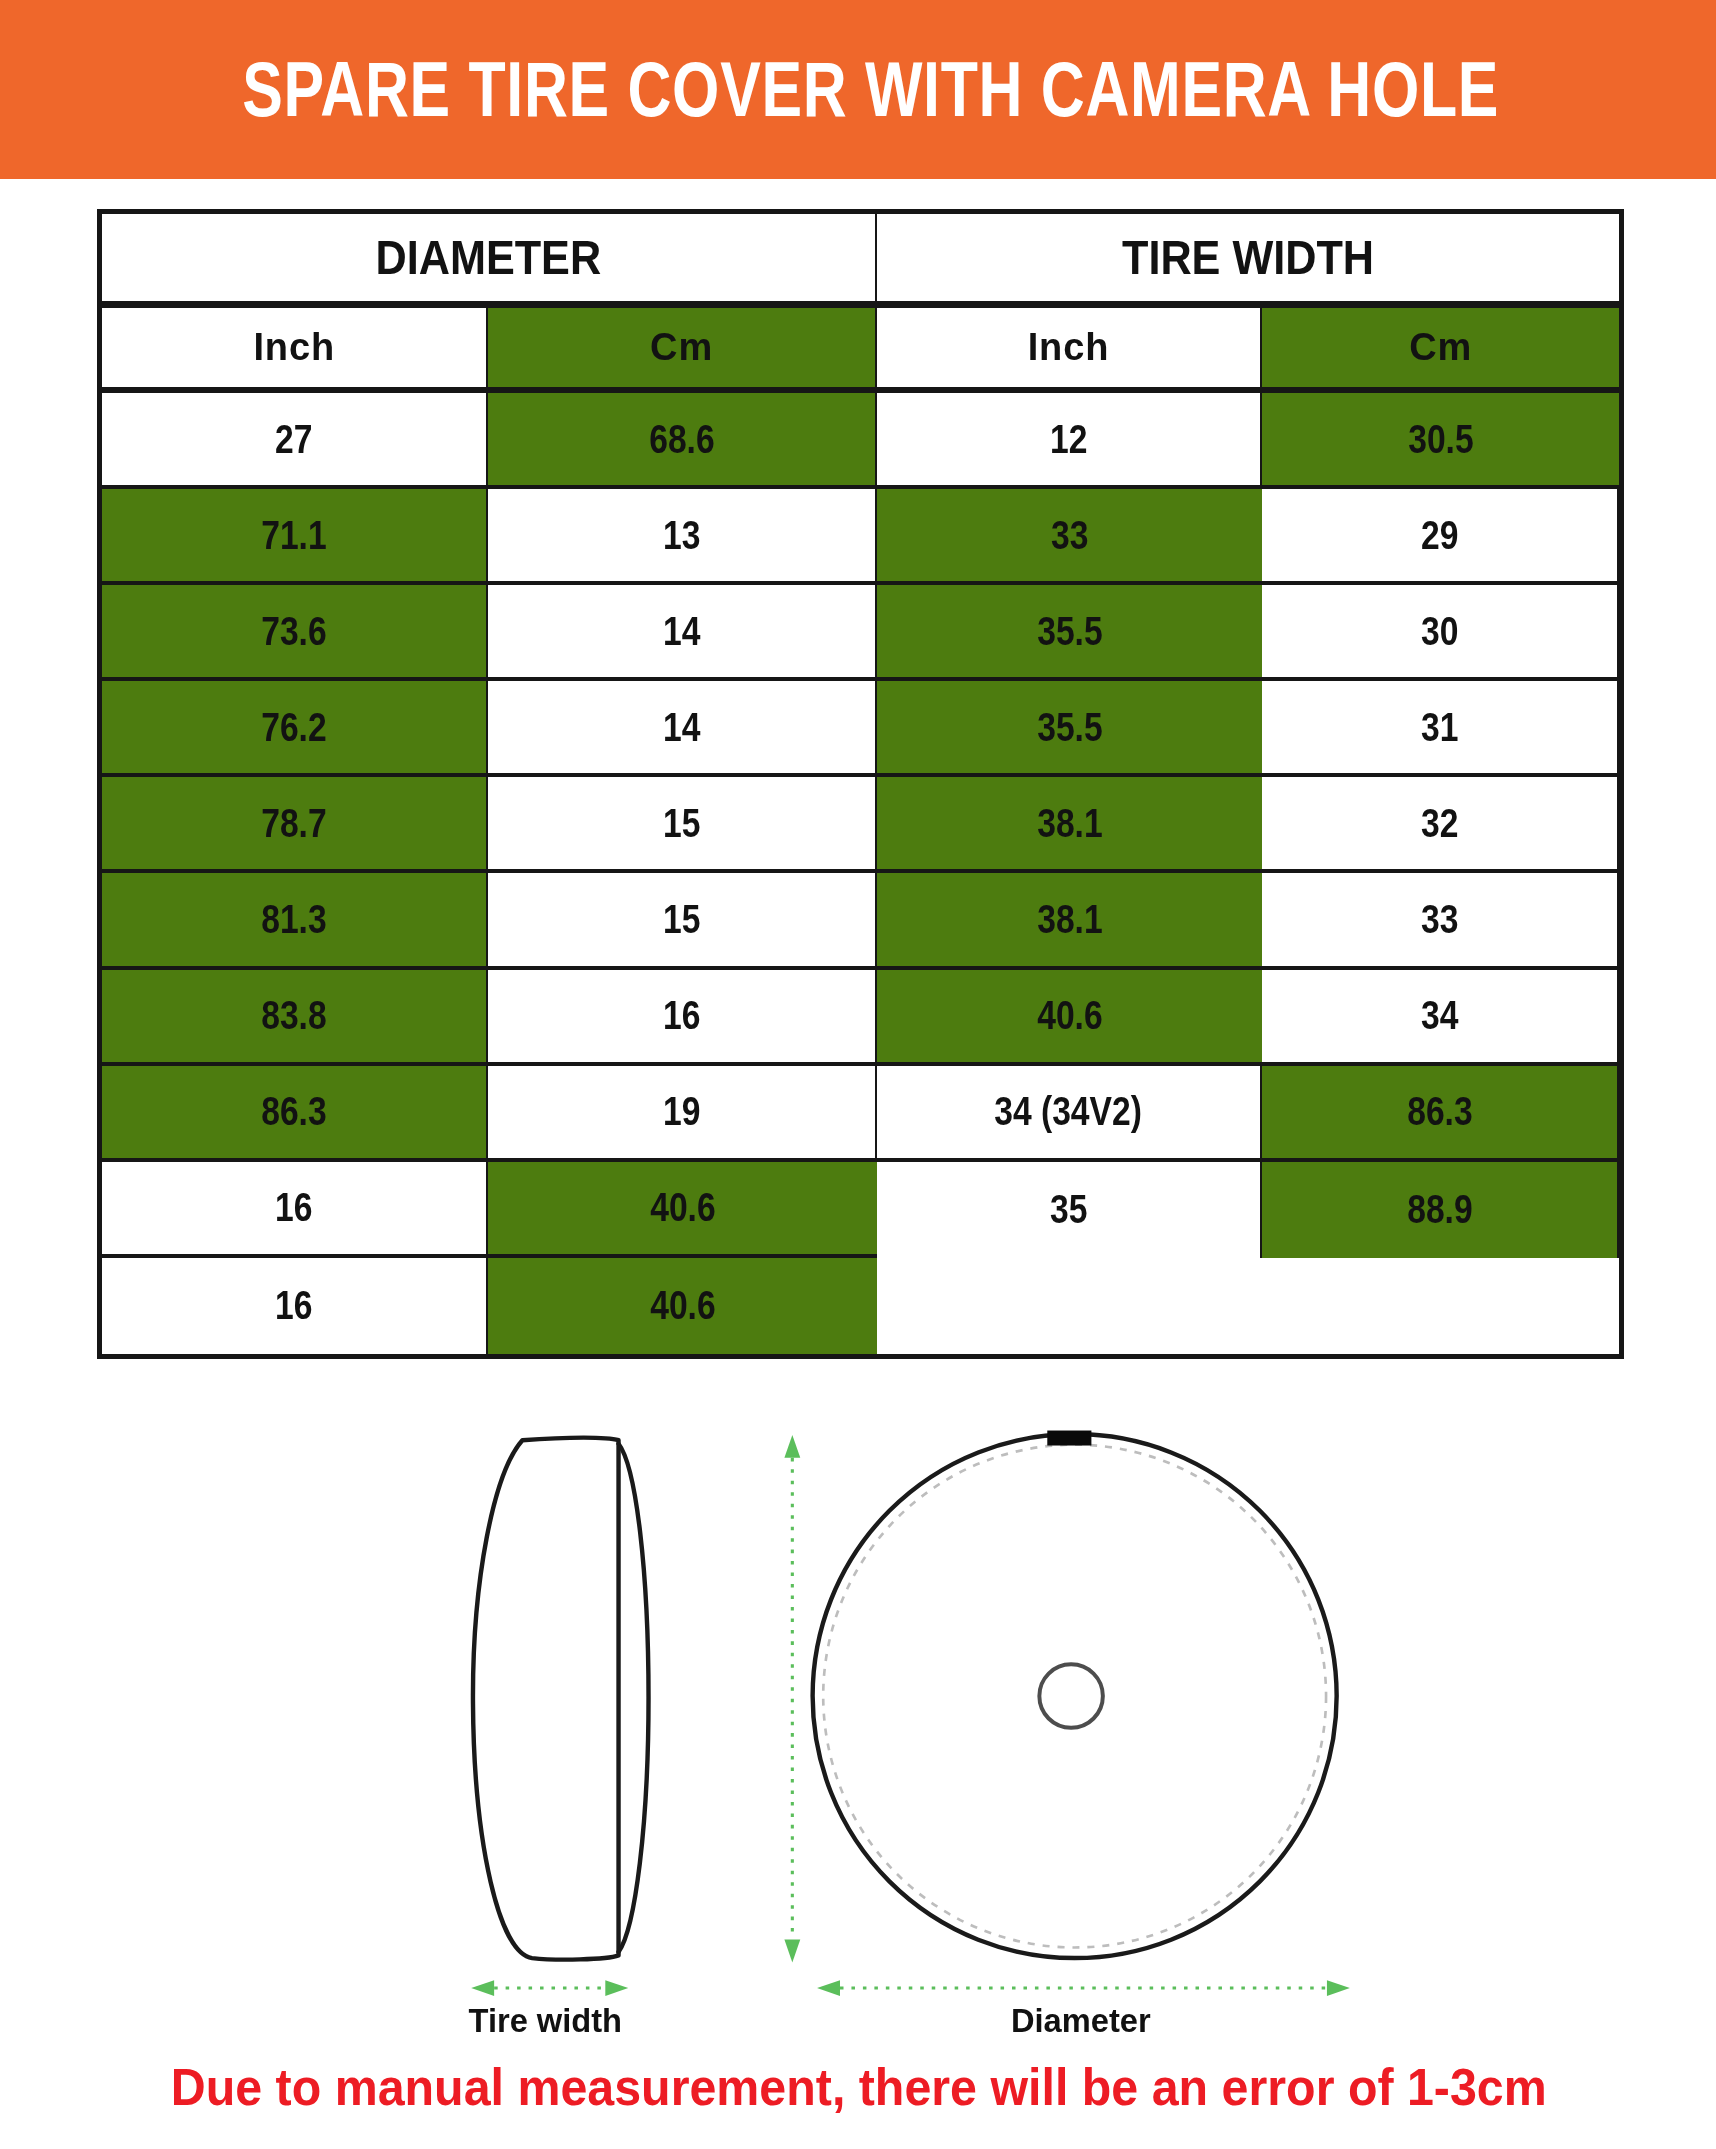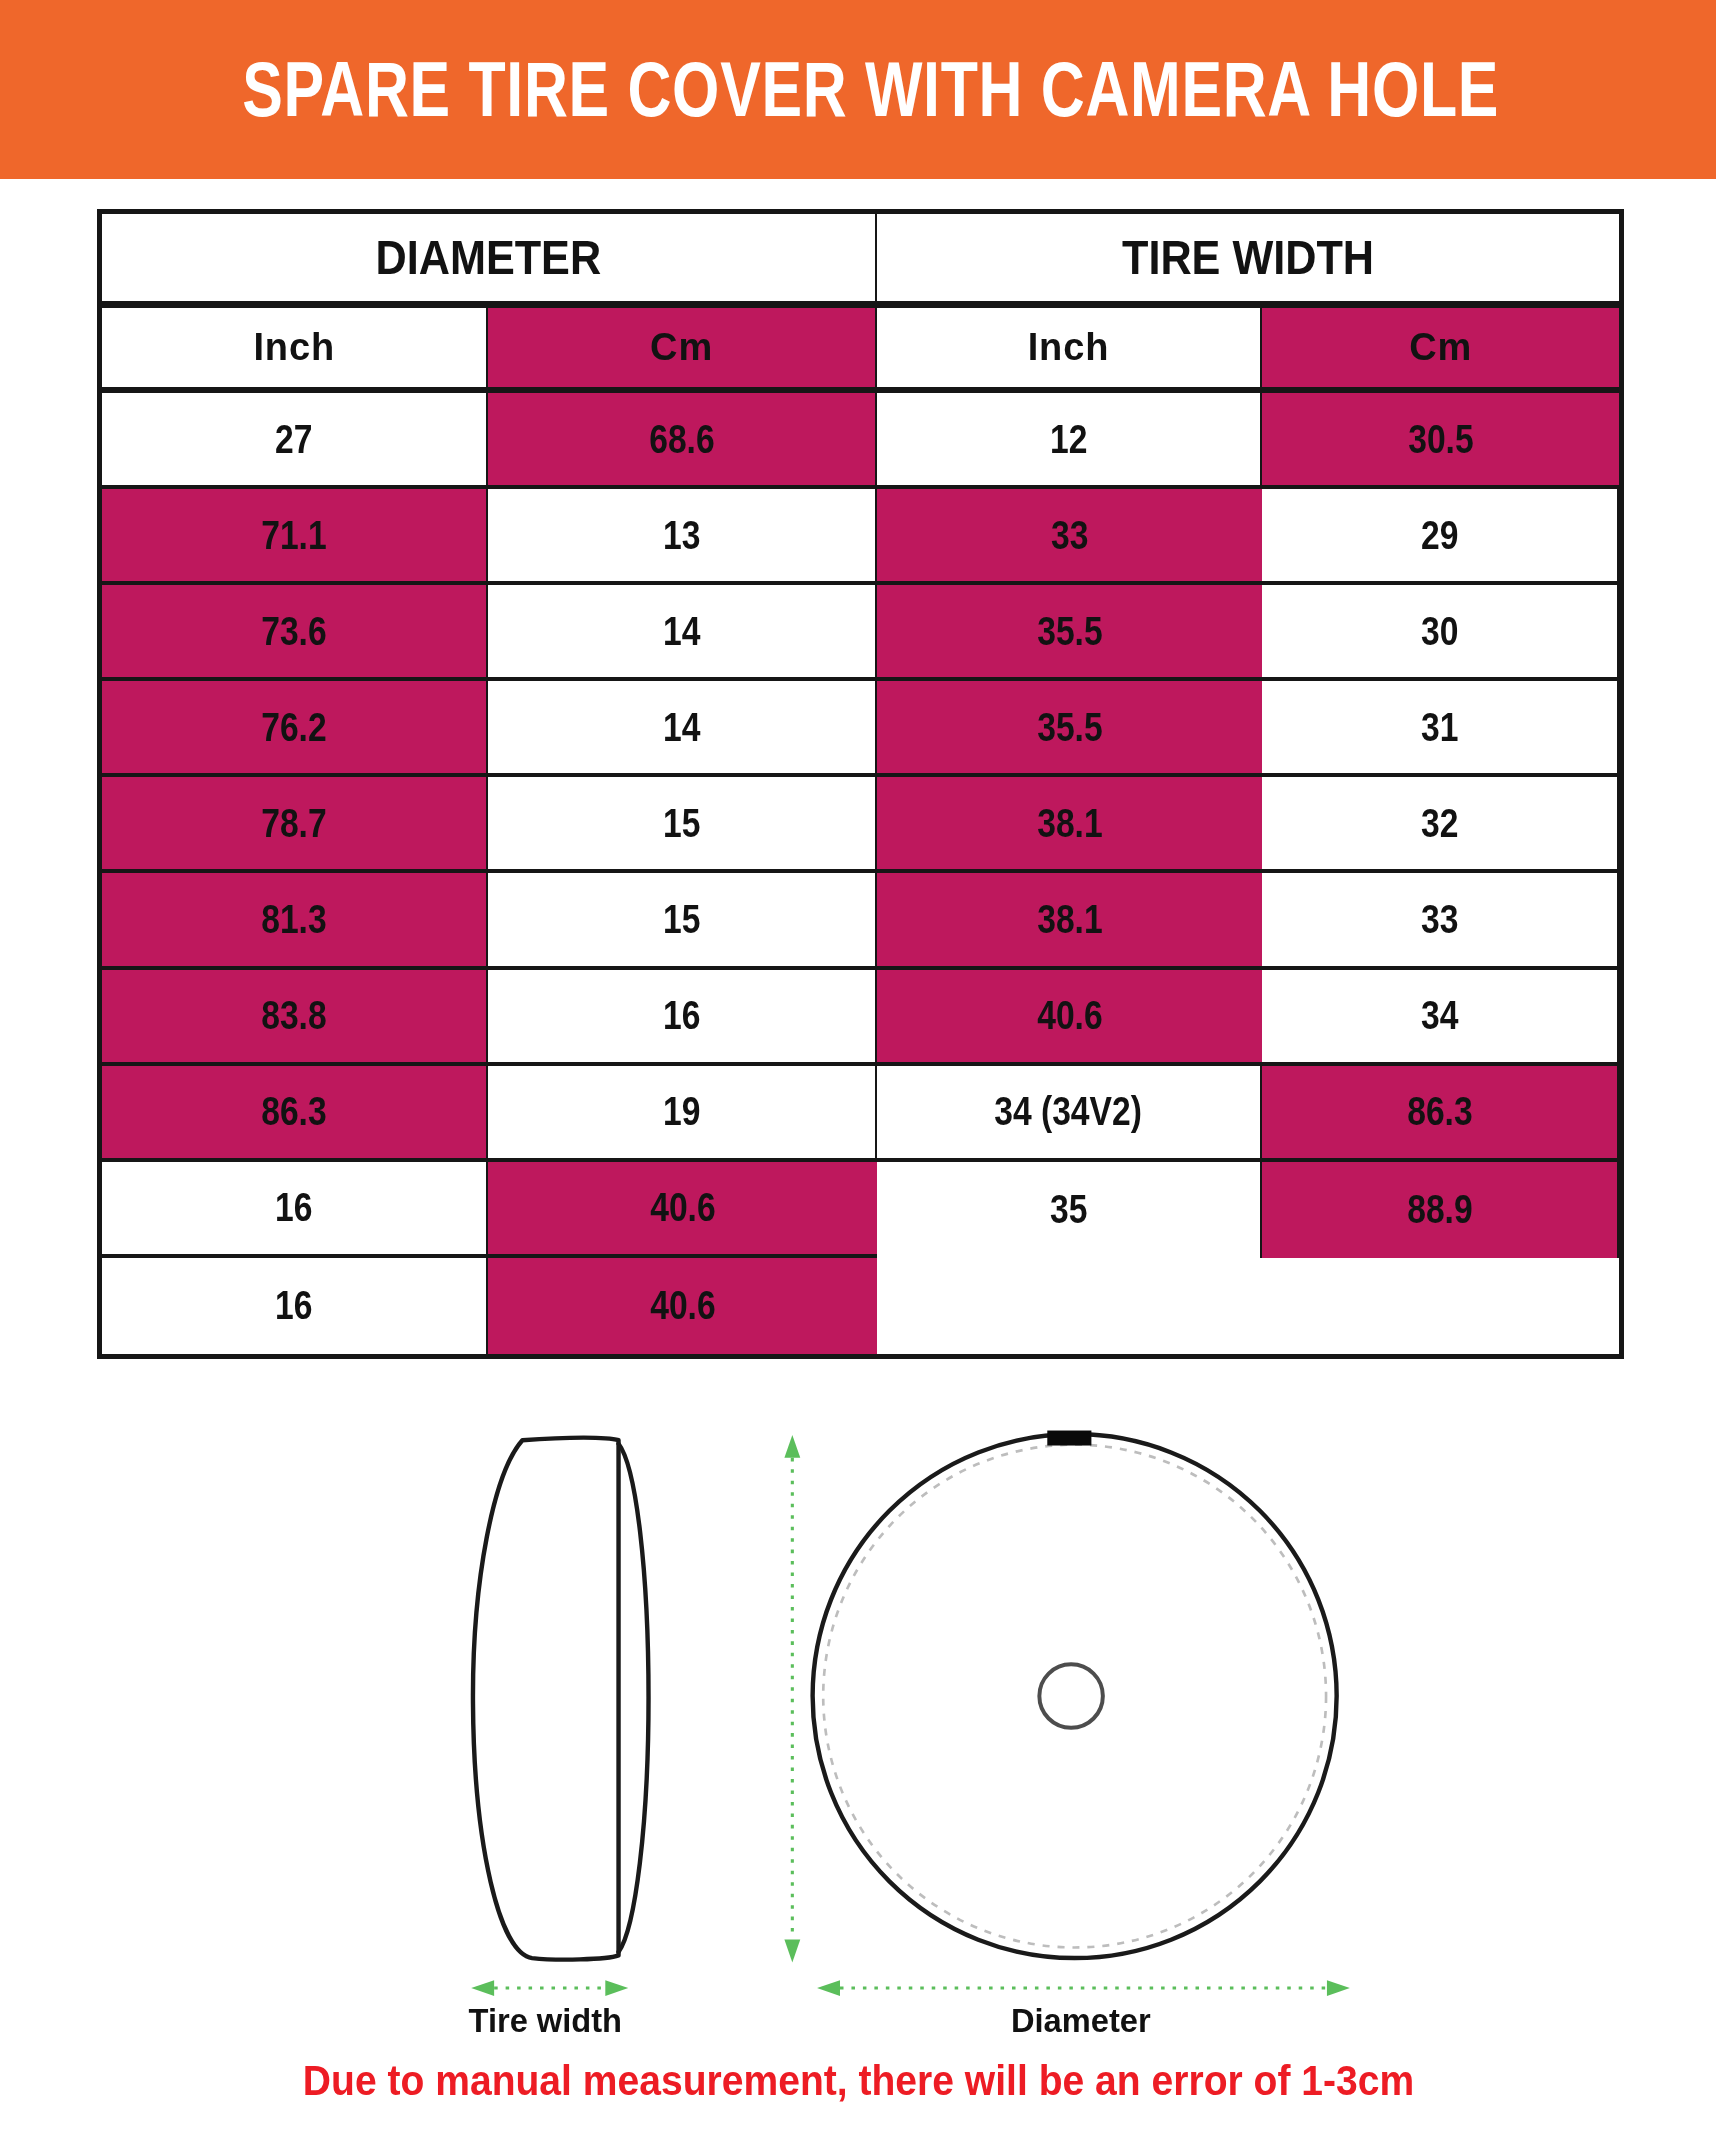--- a/index.html
+++ b/index.html
@@ -26,39 +26,39 @@
     box-sizing:border-box;border:5.3px solid #161616;background:#ffffff;
     display:grid;
     grid-template-columns:441fr 443fr 440fr 407fr;
     grid-template-rows:94px 85px repeat(10, 1fr);
   }
   .cell{
     display:flex;align-items:center;justify-content:center;
     background:#ffffff;border-right:2.6px solid #161616;border-bottom:4.4px solid #161616;
     color:#121212;
   }
-  .cell.gray{background:#be185d;}
+  .cell.gray{background:#4d7c0f;}
   .cell.last-col{border-right:none;}
   .cell.last-row{border-bottom:none;}
   .group-cell{grid-column:span 2;border-bottom:7px solid #161616;}
   .sub-cell{border-bottom:6.2px solid #161616;}
   .group-text{font-size:48px;font-weight:bold;transform:scaleX(0.9);white-space:nowrap;}
   .sub-text{font-size:38px;font-weight:bold;letter-spacing:0.9px;white-space:nowrap;}
   .val-text{font-size:41px;font-weight:bold;transform:scaleX(0.82);white-space:nowrap;}
 
   
   .diagram{position:absolute;left:0;top:1412px;}
   .diagram text{
     font-family:"Liberation Sans",sans-serif;font-weight:bold;font-size:37px;fill:#111111;
   }
 
   
   .note{
     position:absolute;left:0;top:2057px;width:1717px;text-align:center;
-    color:#ED1C24;font-size:42px;font-weight:bold;white-space:nowrap;
+    color:#ED1C24;font-size:52px;font-weight:bold;white-space:nowrap;
   }
   .note-inner{display:inline-block;transform:scaleX(0.93);transform-origin:center;}
 </style>
 </head>
 <body>
 
 <div class="page">
 
   <header class="banner">
     <h1 class="banner-title">SPARE TIRE COVER WITH CAMERA HOLE</h1>

